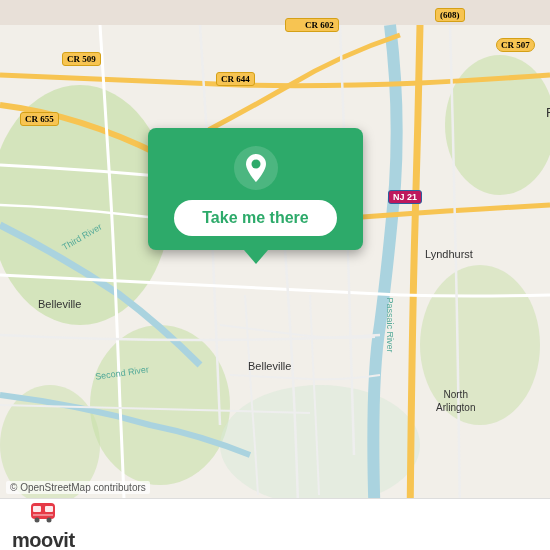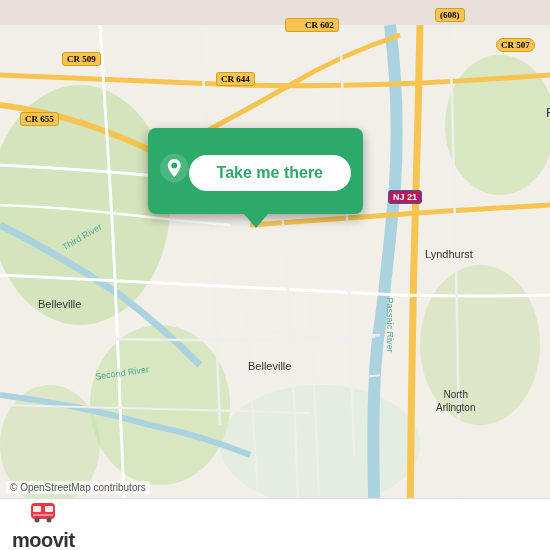--- a/index.html
+++ b/index.html
@@ -25,21 +25,21 @@
     #popup-card {
       position: absolute;
       left: 148px;
       top: 128px;
       width: 215px;
       background: #2daa6a;
       border-radius: 8px;
       overflow: visible;
       box-shadow: 0 4px 12px rgba(0,0,0,0.35);
       display: flex;
-      flex-direction: row;
+      flex-direction: column;
       align-items: center;
       padding: 18px 12px 14px;
     }
 
     #popup-card::after {
       content: '';
       position: absolute;
       bottom: -14px;
       left: 50%;
       transform: translateX(-50%);

